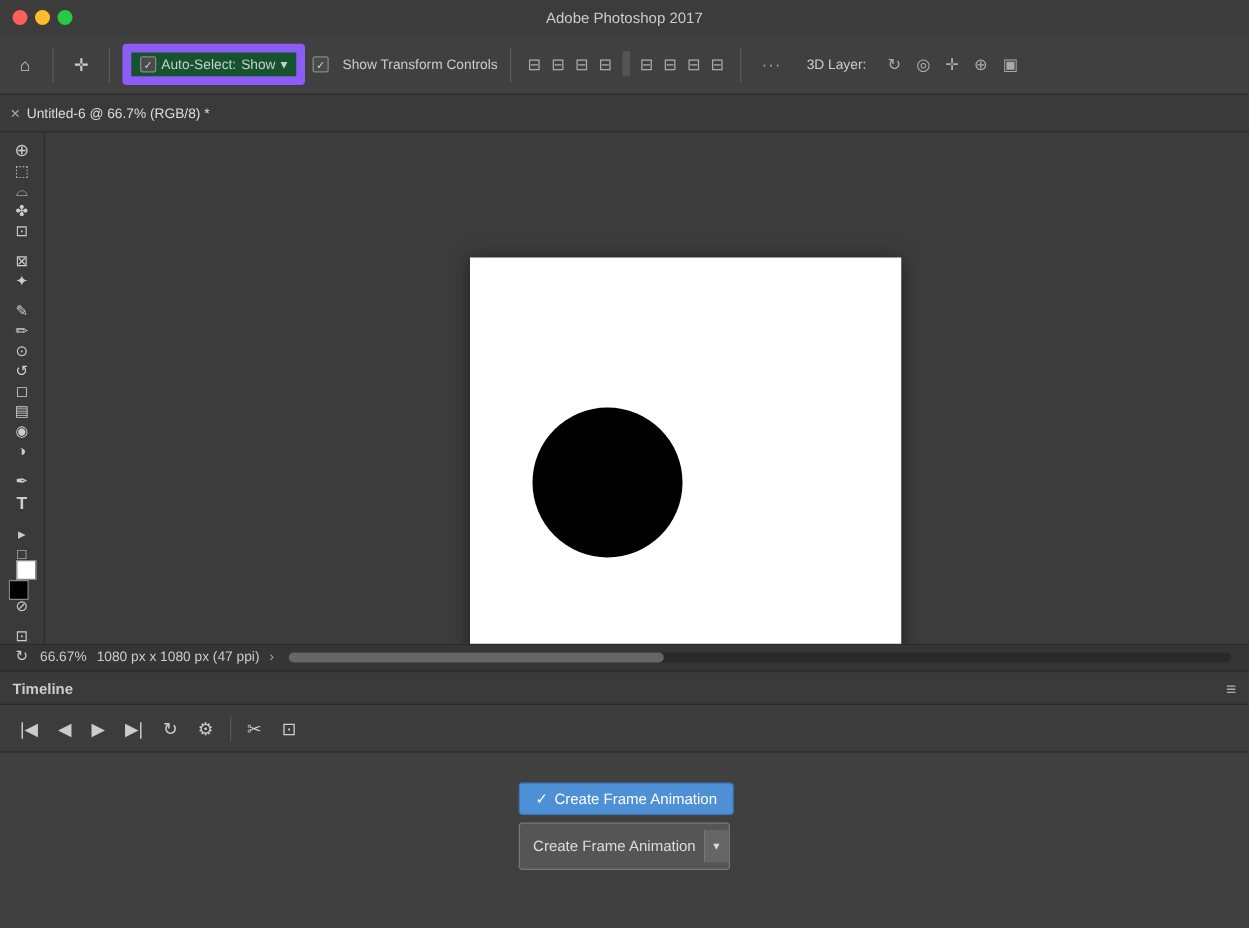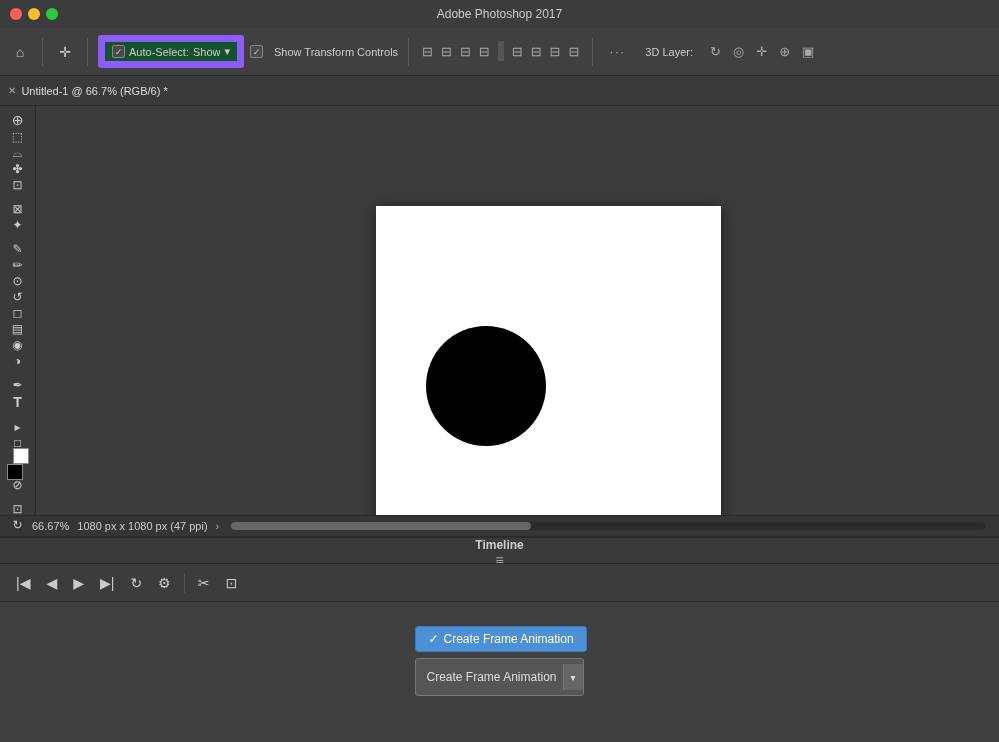--- a/index.html
+++ b/index.html
@@ -91,21 +91,21 @@
     .status-scrollbar { flex: 1; height: 8px; background: #2a2a2a; border-radius: 4px; margin: 0 4px; }
     .status-scrollbar-thumb { width: 300px; height: 8px; background: #666; border-radius: 4px; }
 
     
     .timeline {
       width: 100%; height: 215px; background: #404040;
       border-top: 1px solid #2a2a2a; display: flex; flex-direction: column;
     }
     .timeline-header {
       height: 26px; background: #3a3a3a; display: flex; align-items: center;
-      padding: 0 10px; border-bottom: 1px solid #2a2a2a; justify-content: space-between; flex-direction: column;
+      padding: 0 10px; border-bottom: 1px solid #2a2a2a; justify-content: space-between;
     }
     .timeline-title { color: #ccc; font-size: 12px; font-weight: 600; }
     .timeline-menu-icon { color: #aaa; font-size: 14px; cursor: pointer; }
     .timeline-controls {
       height: 38px; background: #3c3c3c; display: flex; align-items: center;
       padding: 0 10px; gap: 4px; border-bottom: 1px solid #2a2a2a;
     }
     .tl-ctrl-btn { color: #ccc; font-size: 14px; padding: 4px 6px; cursor: pointer; display: flex; align-items: center; }
     .tl-ctrl-sep { width: 1px; height: 20px; background: #555; margin: 0 3px; }
     .timeline-content {
@@ -181,21 +181,21 @@
   <div class="three-d-mode">3D Layer:</div>
   <div class="align-icon" style="color:#aaa;">↻</div>
   <div class="align-icon" style="color:#aaa;">◎</div>
   <div class="align-icon" style="color:#aaa;">✛</div>
   <div class="align-icon" style="color:#aaa;">⊕</div>
   <div class="align-icon" style="color:#aaa;">▣</div>
 </div>
 
 <div class="tab-bar">
   <span class="tab-close">✕</span>
-  <span class="tab-title">Untitled-1 @ 66.7% (RGB/6) *</span>
+  <span class="tab-title">Untitled-6 @ 66.7% (RGB/8) *</span>
 </div>
 
 <div class="main-area">
 
   <div class="left-toolbar">
     <div class="tool-icon">⊕</div>
     <div class="tool-icon" style="font-size:12px;">⬚</div>
     <div class="tool-icon" style="font-size:12px;">⌓</div>
     <div class="tool-icon" style="font-size:12px;">✤</div>
     <div class="tool-icon" style="font-size:12px;">⊡</div>

